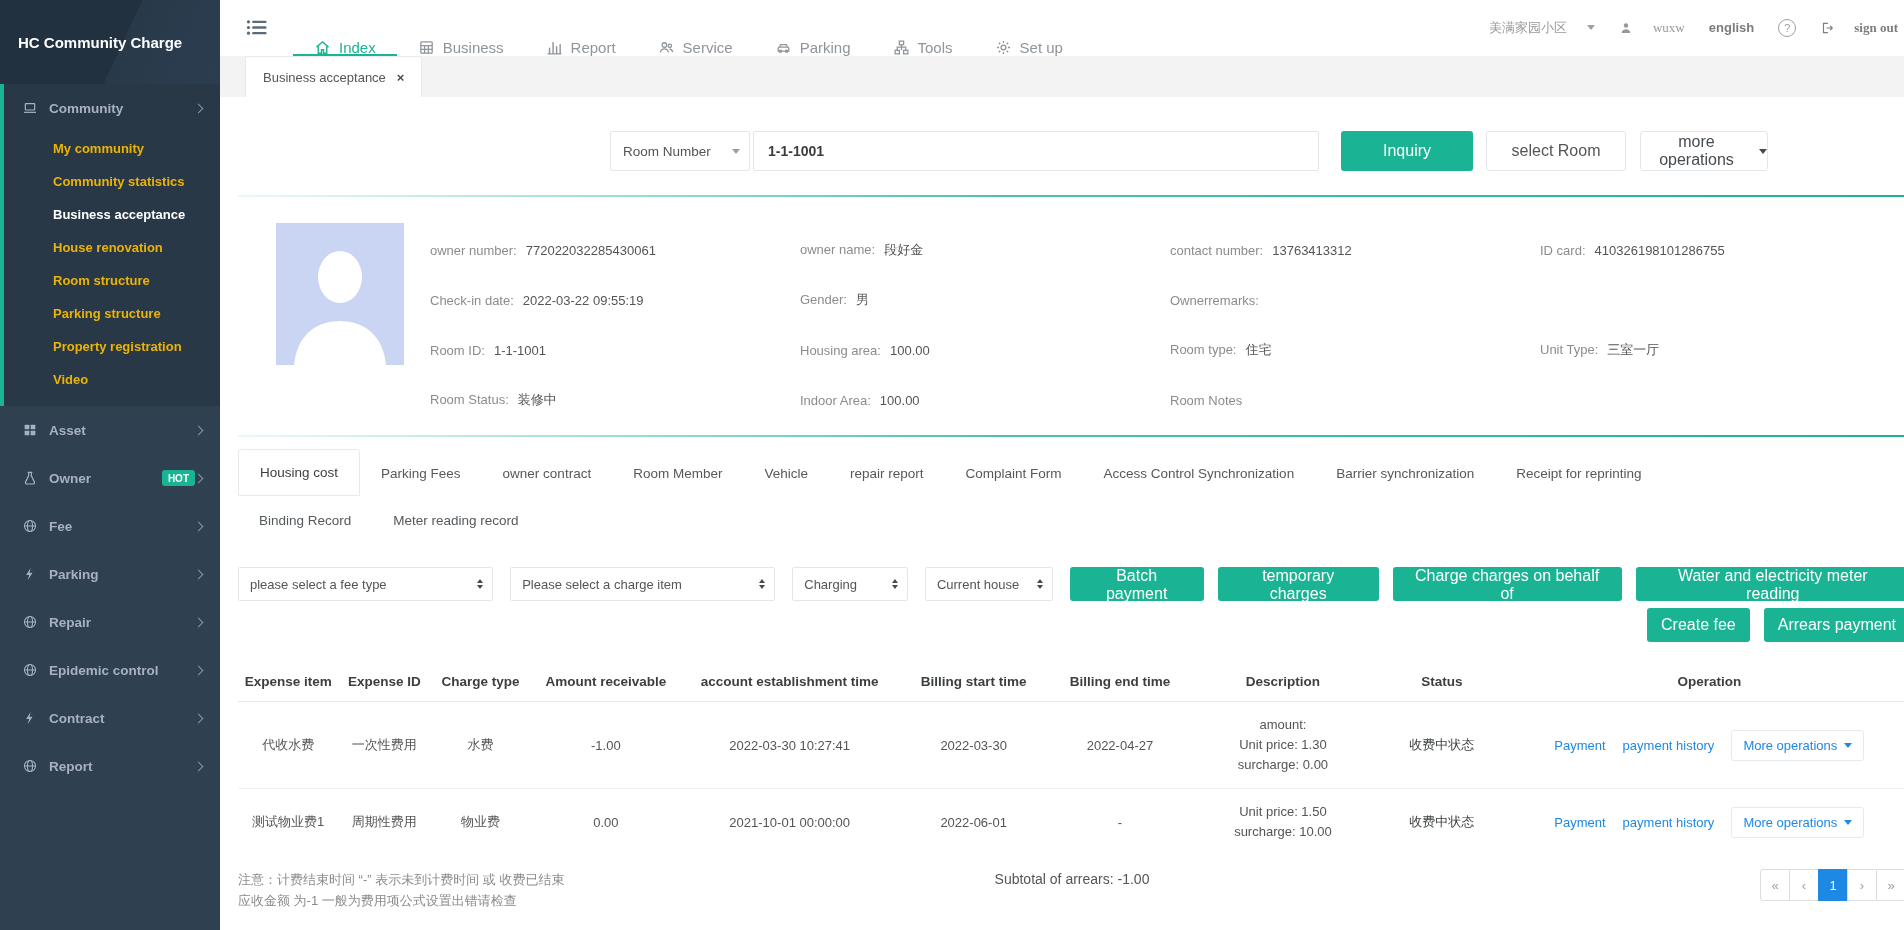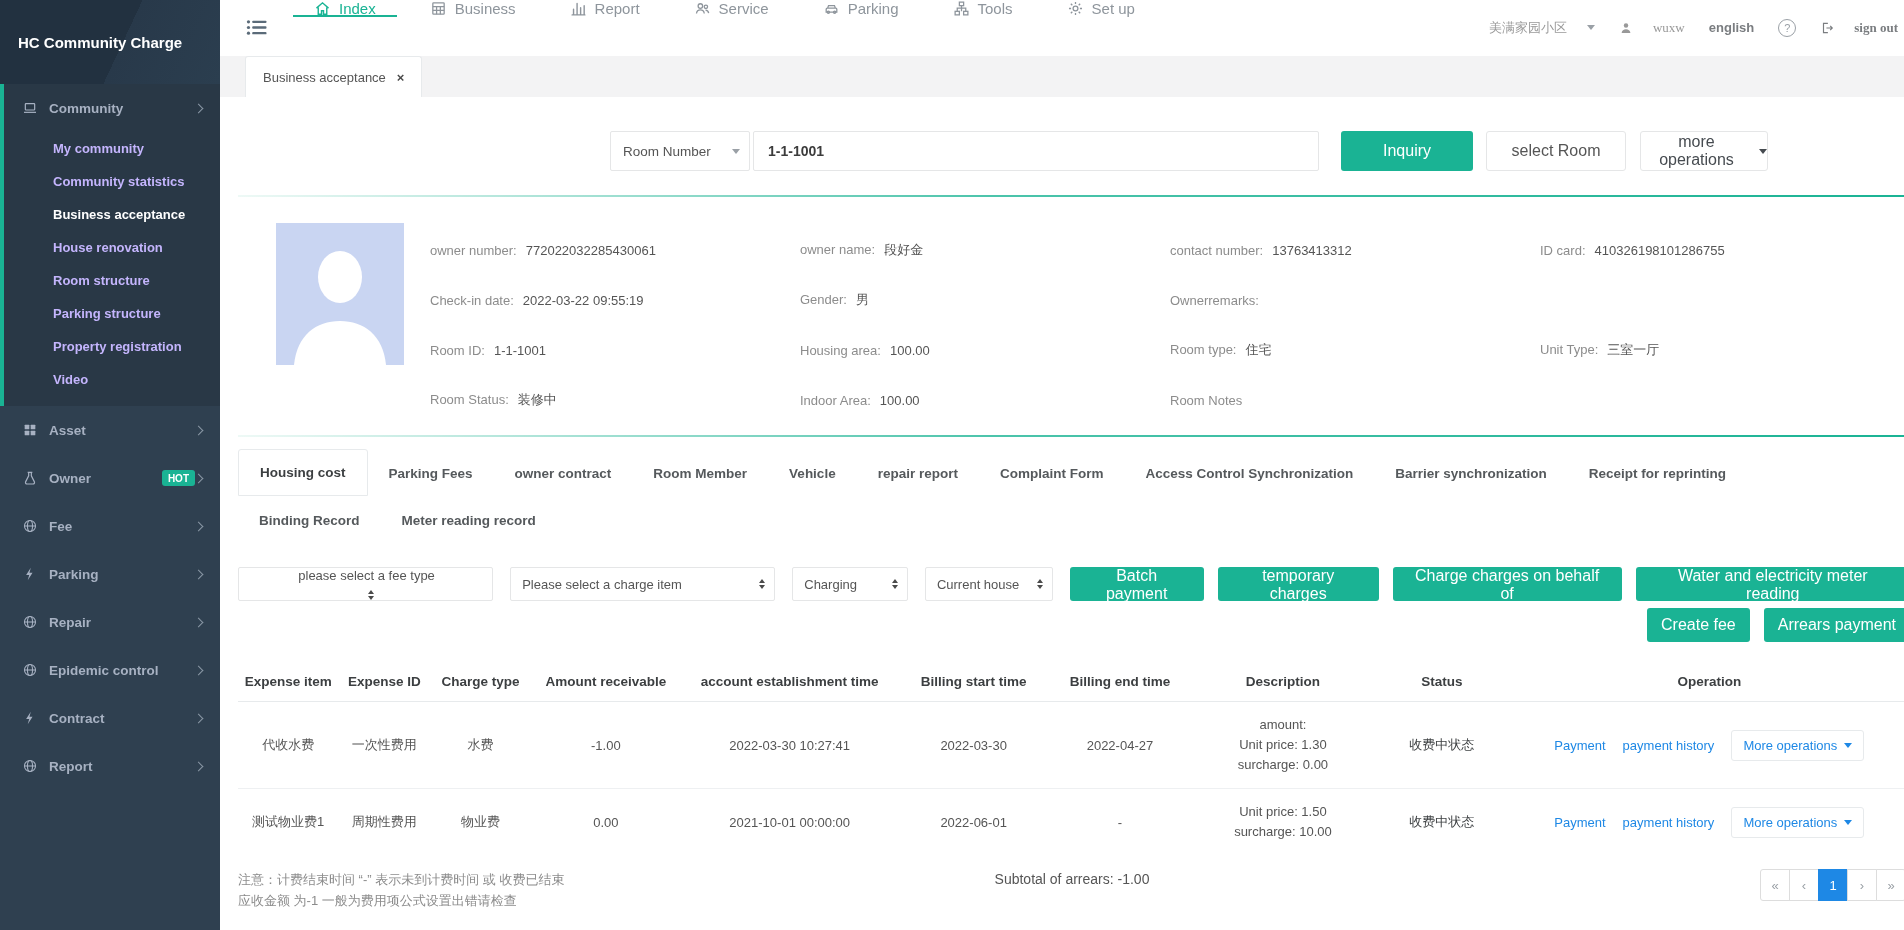--- a/index.html
+++ b/index.html
@@ -12,33 +12,33 @@
   .side-head { height:84px; background:linear-gradient(115deg,#223140 0%,#223140 55%,#28394a 55%,#2b3e4f 100%); display:flex; align-items:center; padding-left:18px; }
   .side-head .brand { color:#ffffff; font-size:15px; font-weight:bold; }
   .side-menu { flex:1; }
   .side-section.expanded { background:#293846; border-left:4px solid #1ab394; }
   .side-item { height:48px; display:flex; align-items:center; padding:0 18px 0 22px; color:#a7b1c2; font-size:13.5px; font-weight:bold; cursor:pointer; }
   .side-section.expanded .side-item.parent { padding-left:18px; }
   .side-item .s-ico { width:16px; height:16px; margin-right:11px; flex:none; display:inline-flex; }
   .side-item .s-ico svg { width:16px; height:16px; }
   .chev { width:7px; height:7px; border-top:1.5px solid #8a97a5; border-right:1.5px solid #8a97a5; transform:rotate(45deg); margin-left:auto; flex:none; }
   .side-sub { padding-bottom:10px; }
-  .sub-item { height:33px; display:flex; align-items:center; padding-left:49px; color:#c4b5fd; font-size:13px; font-weight:bold; cursor:pointer; }
+  .sub-item { height:33px; display:flex; align-items:center; padding-left:49px; color:#eab308; font-size:13px; font-weight:bold; cursor:pointer; }
   .sub-item.active { color:#ffffff; }
   .hot-badge { background:#1ab394; color:#fff; font-size:10px; font-weight:bold; padding:2.5px 6px; border-radius:3px; margin-left:auto; }
   .side-item .chev.after-badge { margin-left:0; }
 
   
   .main { flex:1; display:flex; flex-direction:column; }
 
   
   .topbar { height:56px; background:#fff; display:flex; align-items:stretch; }
   .hamburger { align-self:center; margin:0 26px 0 26px; cursor:pointer; color:#5b6b79; display:inline-flex; }
   .hamburger svg { width:21px; height:21px; }
-  .top-menu { display:flex; align-items:flex-start;gap:12px; }
+  .top-menu { display:flex; align-items:flex-end; }
   .top-item { display:flex; align-items:center; gap:8px; padding:0 21px; color:#8e959c; font-size:15px; cursor:pointer; }
   .top-item svg { width:17px; height:17px; }
   .top-item.active { color:#1ab394; box-shadow:inset 0 -2px 0 #1ab394; }
   .top-right { margin-left:auto; display:flex; align-items:center; gap:24px; padding-right:30px; color:#999; font-size:13px; }
   .tr-item { display:flex; align-items:center; gap:20px; cursor:pointer;font-family:Liberation Serif, serif; }
   .tr-item svg { width:14px; height:14px; }
   .bold { font-weight:bold; color:#7a7d80; }
   .caret-down { width:0; height:0; border-left:4px solid transparent; border-right:4px solid transparent; border-top:5px solid #9aa0a6; display:inline-block; }
   .qmark { width:18px; height:18px; border:1.5px solid #9aa0a6; border-radius:50%; display:inline-flex; align-items:center; justify-content:center; font-size:11px; color:#9aa0a6; cursor:pointer; }
 
@@ -71,33 +71,33 @@
   .owner-wrap { display:flex; padding:26px 0 0 38px; }
   .avatar { width:128px; height:142px; flex:none; }
   .info-grid { display:grid; grid-template-columns:repeat(4, 370px); grid-auto-rows:50px; align-items:center; margin-left:26px; padding-top:2px; }
   .info-cell { font-size:13px; white-space:nowrap; }
   .info-cell .lbl { color:#8c8c8c; }
   .info-cell .val { color:#555; margin-left:9px; }
 
   
   .dtabs { margin-top:12px; padding-left:0; }
   .dtab-row { display:flex; align-items:flex-end; }
-  .dtab { padding:15px 21px; font-size:13.5px; font-weight:bold; color:#55595c; cursor:pointer; white-space:nowrap; }
+  .dtab { padding:15px 21px; font-size:13.5px; font-weight:normal; color:#55595c; cursor:pointer; white-space:nowrap; }
   .dtab.active { border:1px solid #e7eaec; border-radius:3px 3px 0 0; background:#fff; color:#3c3f41; }
   .dtab-row.second { margin-top:2px; }
 
   
   .filter-row { display:flex; align-items:flex-start; margin-top:24px; }
   .fsel { height:34px; border:1px solid #e5e6e7; border-radius:2px; background:#fff; display:flex; align-items:center; justify-content:space-between; padding:0 9px 0 11px; font-size:13px; color:#555; cursor:pointer; margin-right:17px; }
   .fsel .clip { overflow:hidden; white-space:nowrap; }
   .updown { display:inline-flex; flex-direction:column; gap:2px; margin-left:8px; }
   .updown i { width:0; height:0; border-left:3.5px solid transparent; border-right:3.5px solid transparent; display:block; }
   .updown .u { border-bottom:4px solid #4a4a4a; }
   .updown .d { border-top:4px solid #4a4a4a; }
-  .f1 { width:256px;flex-direction:column; } .f2 { width:266px; } .f3 { width:116px; } .f4 { width:128px; }
+  .f1 { width:256px; } .f2 { width:266px; } .f3 { width:116px; } .f4 { width:128px; }
   .f4 .clip { width:82px; }
   .actions { margin-left:auto; display:flex; flex-direction:column; align-items:flex-end; gap:7px; }
   .act-row { display:flex; gap:14px; }
   .btn-act { height:34px; padding:0 14px; }
 
   
   .fee-table { width:100%; border-collapse:collapse; margin-top:20px; table-layout:fixed; }
   .fee-table col.c1{width:6%} .fee-table col.c2{width:5.5%} .fee-table col.c3{width:6%}
   .fee-table col.c4{width:9%} .fee-table col.c5{width:13%} .fee-table col.c6{width:9%}
   .fee-table col.c7{width:8.5%} .fee-table col.c8{width:11%} .fee-table col.c9{width:8%}

